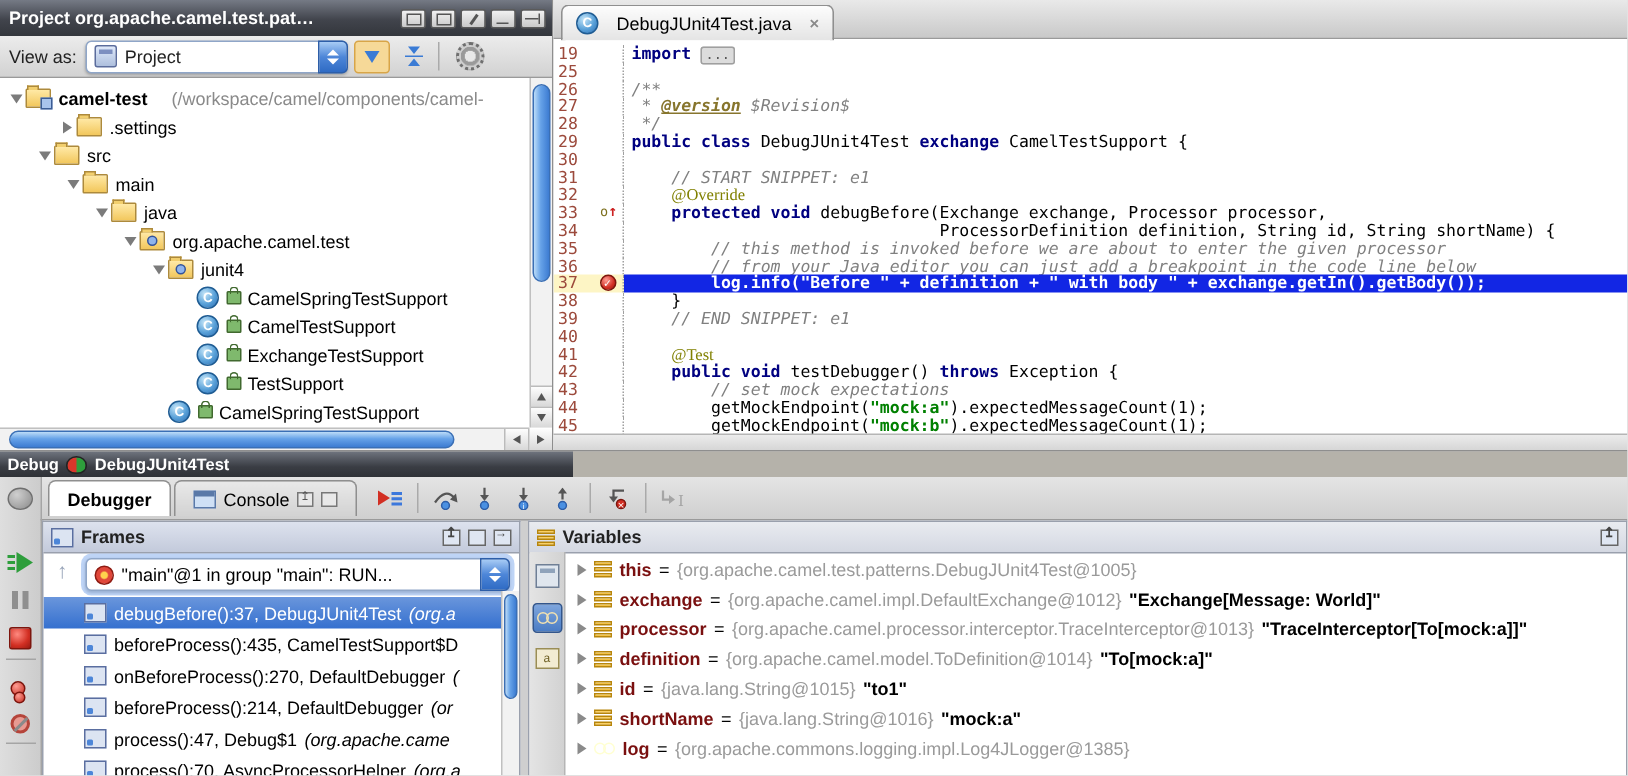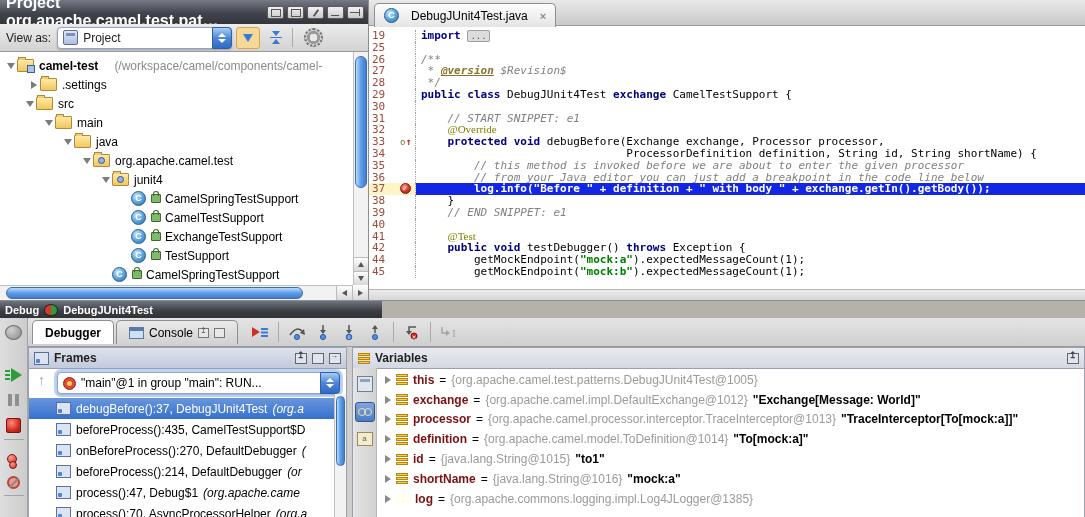--- a/index.html
+++ b/index.html
@@ -14,21 +14,21 @@
   .aqua-cap{position:absolute;right:-1px;top:-1px;bottom:-1px;width:18px;border-radius:0 4px 4px 0;
             background:linear-gradient(#a8ccf5,#4d86d8 50%,#2f6bc4);border:1px solid #2d5ea8;
             display:flex;flex-direction:column;align-items:center;justify-content:center;gap:2px;}
   .aqua-cap .tu{width:0;height:0;border-left:4px solid transparent;border-right:4px solid transparent;border-bottom:4px solid #fff;}
   .aqua-cap .td{width:0;height:0;border-left:4px solid transparent;border-right:4px solid transparent;border-top:4px solid #fff;}
   .vsep{width:1px;background:#aaa;align-self:stretch;margin:4px 4px;}
 
   
   .project-panel{position:absolute;left:0;top:0;width:368px;height:300px;background:#fff;border-right:1px solid #8e8e8e;}
   .pp-header{position:absolute;left:0;top:0;right:0;height:24px;background:linear-gradient(#757a85,#41444c 55%,#33363c);
-             display:flex;align-items:center;color:#fff;font-weight:bold;font-size:16px;padding-left:6px;box-sizing:border-box;}
+             display:flex;align-items:center;color:#fff;font-weight:bold;font-size:12px;padding-left:6px;box-sizing:border-box;}
   .winbtns{margin-left:auto;display:flex;align-items:center;gap:3px;padding-right:4px;}
   .wbtn{width:17px;height:13px;background:linear-gradient(#f2f2f2,#c9c9c9);border:1px solid #5a5a5a;border-radius:2px;
         position:relative;box-sizing:border-box;}
   .wbtn i{position:absolute;left:3px;top:2px;width:8px;height:6px;border:1px solid #555;display:block;}
   .wbtn.min i{top:8px;height:0;border-width:1px 0 0 0;}
   .wbtn.pin i{border:none;width:2px;height:8px;left:7px;top:2px;background:#555;transform:rotate(35deg);}
   .wbtn.hide i{border:none;left:2px;top:5px;width:9px;height:1px;background:#555;}
   .wbtn.hide i::after{content:"";position:absolute;right:-1px;top:-3px;width:1px;height:7px;background:#555;}
   .pp-toolbar{position:absolute;left:0;top:24px;right:0;height:28px;background:linear-gradient(#ececec,#d2d2d2);
               border-bottom:1px solid #9a9a9a;display:flex;align-items:center;padding:0 6px;box-sizing:border-box;font-size:12px;color:#222;}
@@ -238,21 +238,21 @@
     </div>
     <div class="pp-tree" id="tree">
         <div class="trow" style="padding-left: 4px;">
           <span class="exp open">
             <i></i>
           </span>
           <span class="tic module"></span>
           <span class="tlabel b">camel-test</span>
           <span class="tsuffix">(/workspace/camel/components/camel-</span>
         </div>
-        <div class="trow" style="padding-left: 27px;">
+        <div class="trow" style="padding-left: 38px;">
           <span class="exp closed">
             <i></i>
           </span>
           <span class="tic folder"></span>
           <span class="tlabel">.settings</span>
         </div>
         <div class="trow" style="padding-left: 23px;">
           <span class="exp open">
             <i></i>
           </span>
@@ -363,20 +363,21 @@
         <div class="crow"><span class="ln">33</span><span class="gic"><span class="ovr">o</span></span><span class="ctext"><span class="tk-t">    </span><span class="tk-k">protected void</span><span class="tk-t"> debugBefore(Exchange exchange, Processor processor,</span></span></div>
         <div class="crow"><span class="ln">34</span><span class="gic"></span><span class="ctext"><span class="tk-t">                               ProcessorDefinition definition, String id, String shortName) {</span></span></div>
         <div class="crow"><span class="ln">35</span><span class="gic"></span><span class="ctext"><span class="tk-t">        </span><span class="tk-c">// this method is invoked before we are about to enter the given processor</span></span></div>
         <div class="crow"><span class="ln">36</span><span class="gic"></span><span class="ctext"><span class="tk-t">        </span><span class="tk-c">// from your Java editor you can just add a breakpoint in the code line below</span></span></div>
         <div class="crow hl bp"><span class="ln">37</span><span class="gic"><span class="bpt"></span></span><span class="ctext"><span class="tk-t">        log.info(</span><span class="tk-s">"Before "</span><span class="tk-t"> + definition + </span><span class="tk-s">" with body "</span><span class="tk-t"> + exchange.getIn().getBody());</span></span></div>
         <div class="crow"><span class="ln">38</span><span class="gic"></span><span class="ctext"><span class="tk-t">    }</span></span></div>
         <div class="crow"><span class="ln">39</span><span class="gic"></span><span class="ctext"><span class="tk-t">    </span><span class="tk-c">// END SNIPPET: e1</span></span></div>
         <div class="crow"><span class="ln">40</span><span class="gic"></span><span class="ctext"></span></div>
         <div class="crow"><span class="ln">41</span><span class="gic"></span><span class="ctext"><span class="tk-t">    </span><span class="tk-a">@Test</span></span></div>
         <div class="crow"><span class="ln">42</span><span class="gic"></span><span class="ctext"><span class="tk-t">    </span><span class="tk-k">public void</span><span class="tk-t"> testDebugger() </span><span class="tk-k">throws</span><span class="tk-t"> Exception {</span></span></div>
+        <div class="crow"><span class="ln">43</span><span class="gic"></span><span class="ctext"><span class="tk-t">        </span><span class="tk-c">// set mock expectations</span></span></div>
         <div class="crow"><span class="ln">44</span><span class="gic"></span><span class="ctext"><span class="tk-t">        getMockEndpoint(</span><span class="tk-s">"mock:a"</span><span class="tk-t">).expectedMessageCount(1);</span></span></div>
         <div class="crow"><span class="ln">45</span><span class="gic"></span><span class="ctext"><span class="tk-t">        getMockEndpoint(</span><span class="tk-s">"mock:b"</span><span class="tk-t">).expectedMessageCount(1);</span></span></div>
       </div>
     <div class="editor-hscroll"></div>
   </div>
 
   <div class="debug-panel">
     <div class="dbg-header">
       <div class="dbg-header-left">
         <span>Debug</span>

